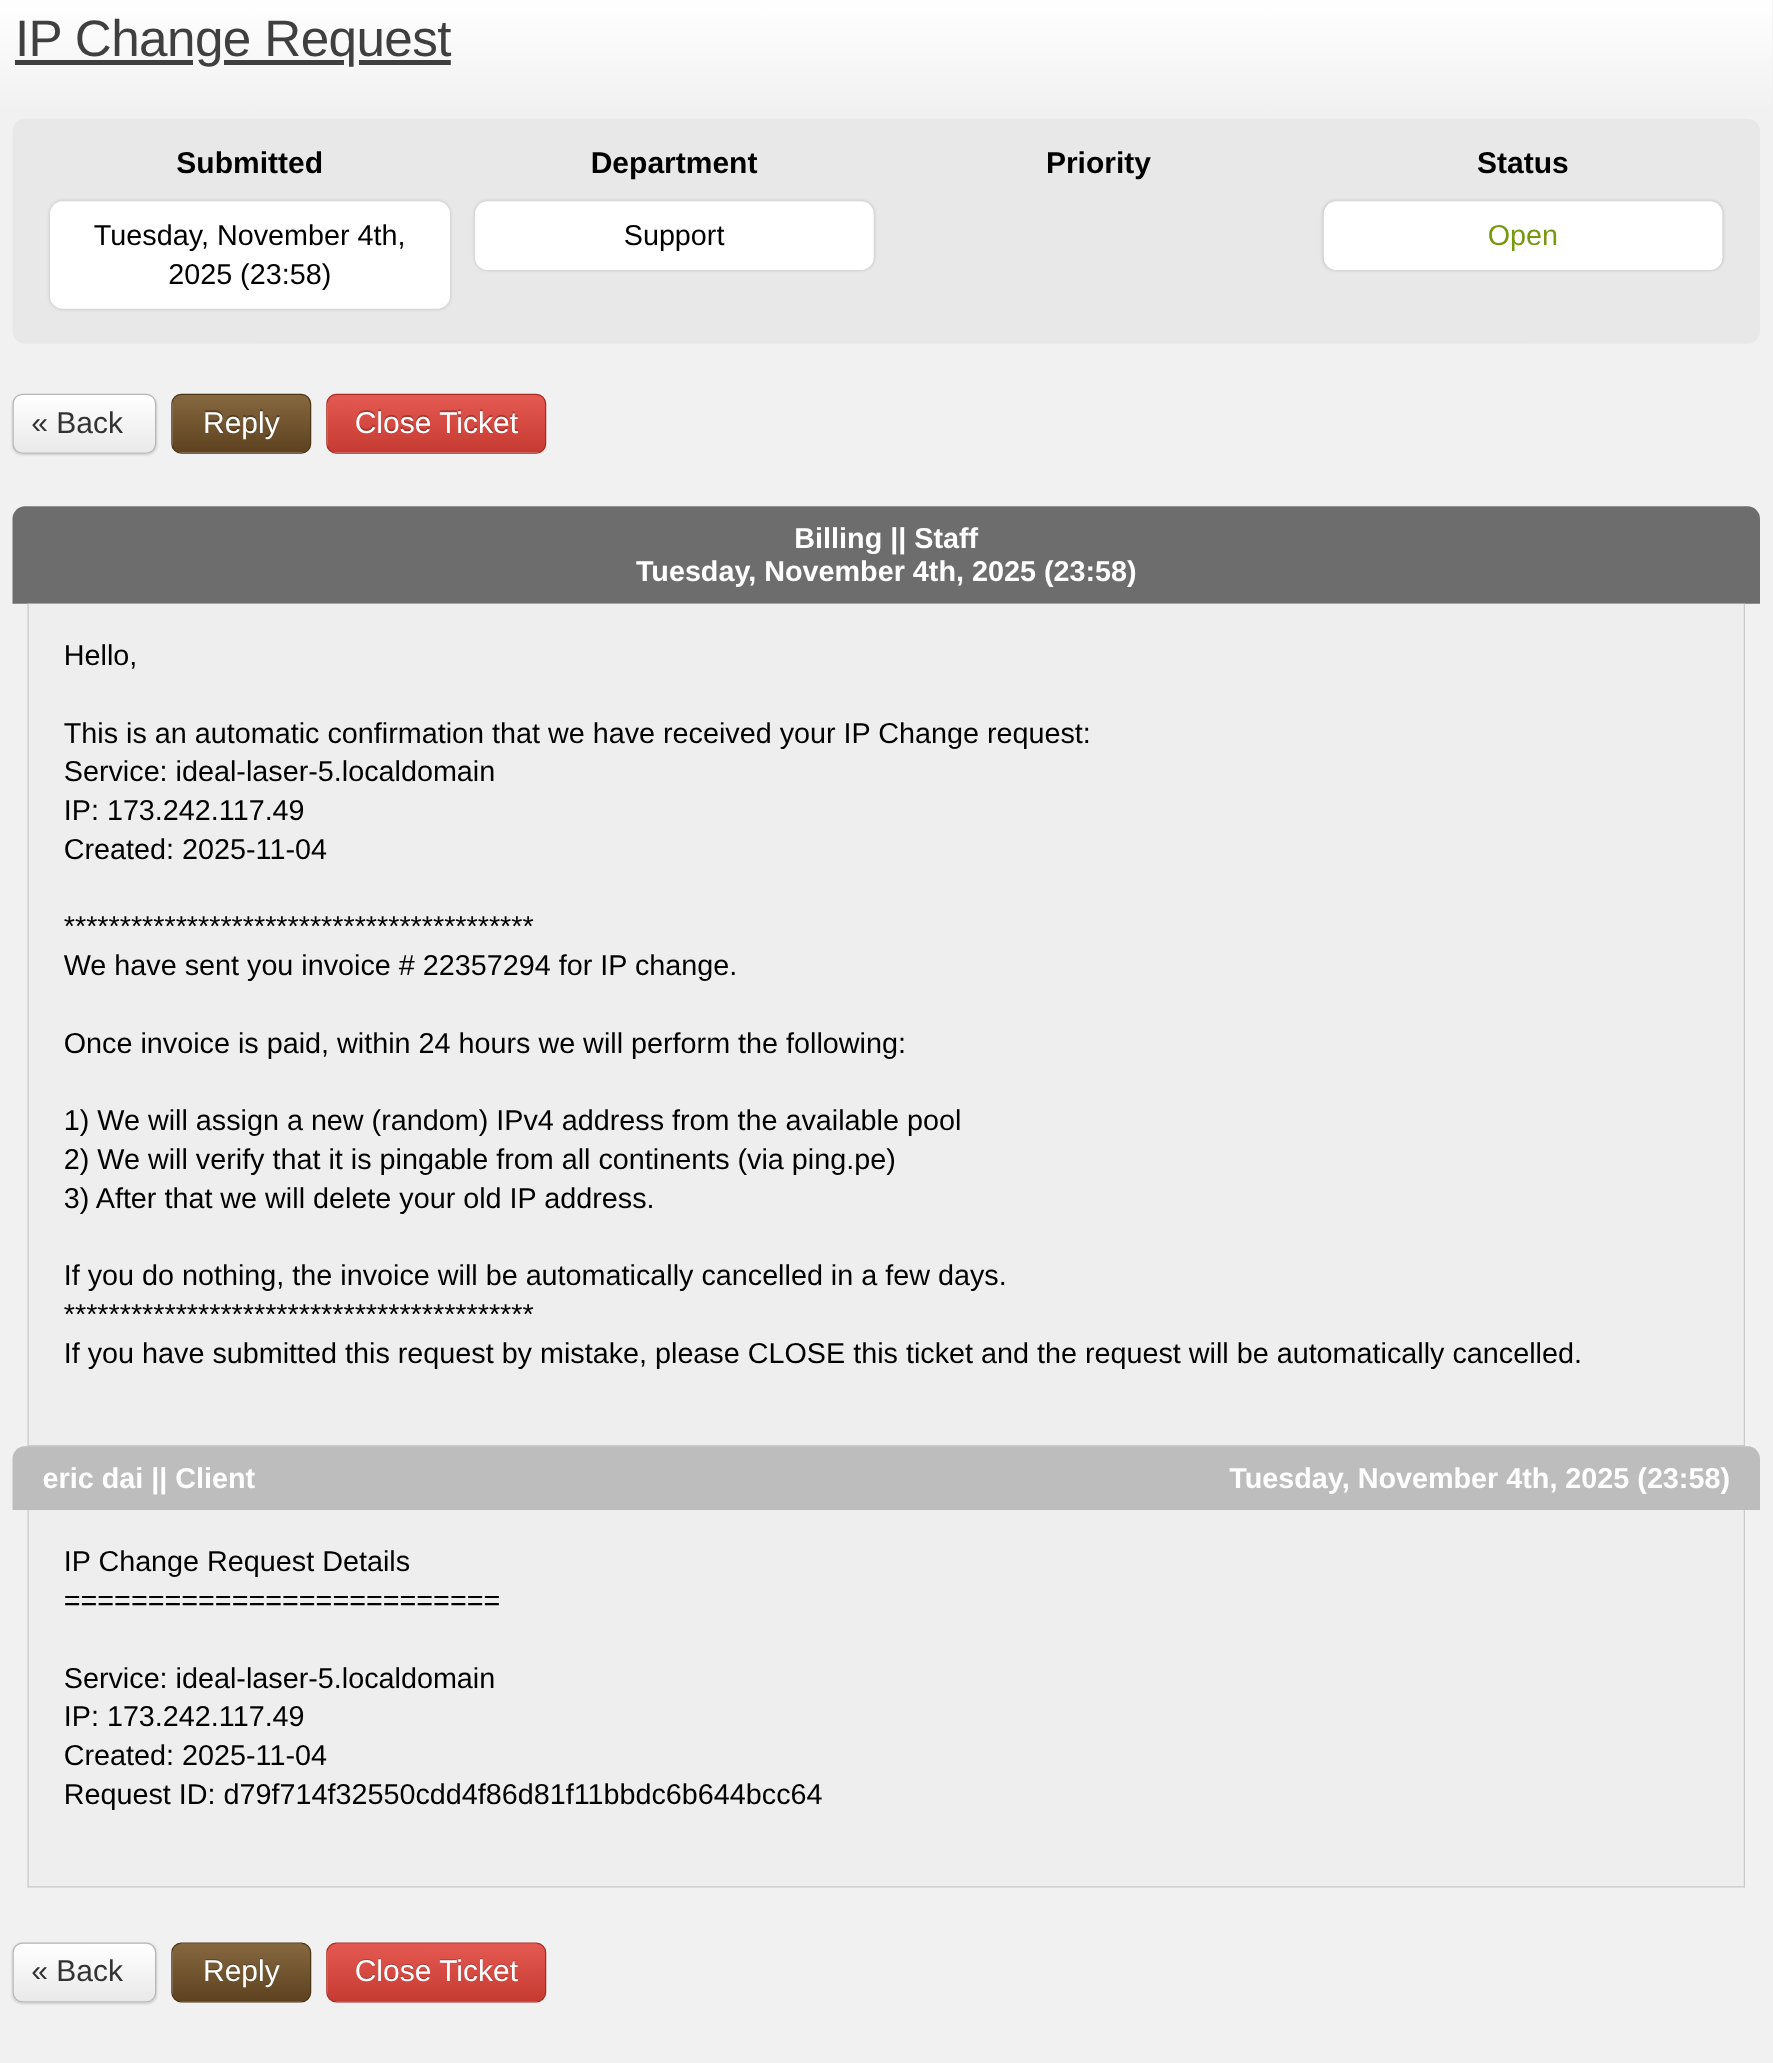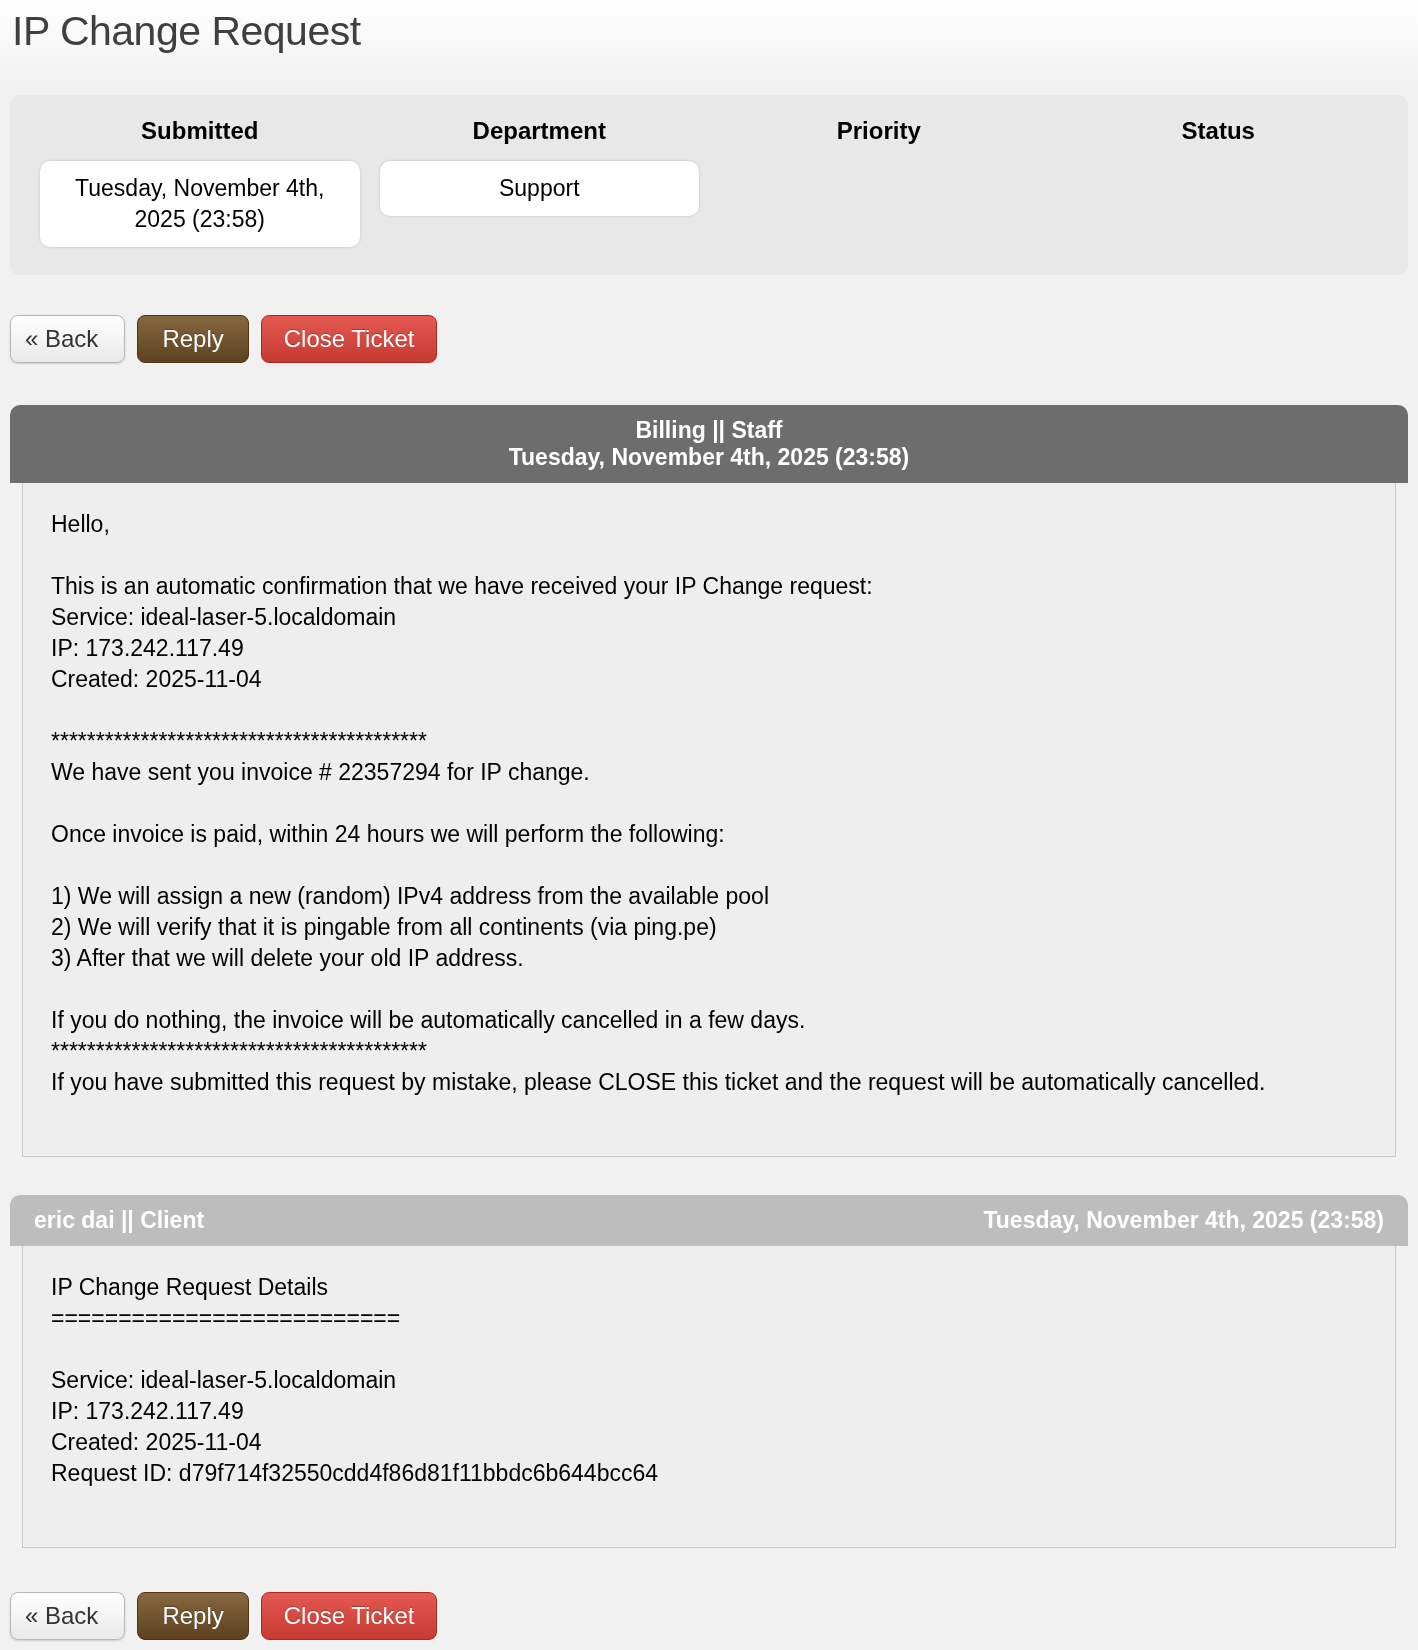--- a/index.html
+++ b/index.html
@@ -17,20 +17,21 @@
   .top-strip {
     background: linear-gradient(#ffffff, #f3f3f3 85%, #f1f1f1);
     padding: 8px 12px 34px 12px;
   }
   .page-title {
     margin: 0;
     font-size: 41px;
     font-weight: 300;
     color: #3f3f3f;
     letter-spacing: -0.5px;
+    text-decoration: underline;
   }
 
   
   .info-bar {
     margin: 6px 10px 0 10px;
     background: #e8e8e8;
     border-radius: 10px;
     padding: 22px 20px 28px 20px;
     display: flex;
     align-items: flex-start;
@@ -97,21 +98,21 @@
     padding: 12px 24px;
     border-radius: 10px 10px 0 0;
     color: #ffffff;
     font-size: 23px;
     font-weight: bold;
     display: flex;
     justify-content: space-between;
     align-items: center;
   }
   .msg-header.staff { background: #6d6d6d; flex-direction: column; }
-  .msg-header.client { background: #bdbdbd; margin-top: 38px; }
+  .msg-header.client { background: #bdbdbd; }
   .msg-body {
     margin: 0 22px;
     background: #eeeeee;
     border: 1px solid #c9c9c9;
     border-top: none;
     padding: 26px 30px 58px 28px;
     font-size: 23px;
     line-height: 31px;
     white-space: pre-wrap;
     word-wrap: break-word;
@@ -133,20 +134,21 @@
   </div>
   <div class="info-col">
     <div class="info-label">Department</div>
     <div class="info-value">Support</div>
   </div>
   <div class="info-col">
     <div class="info-label">Priority</div>
   </div>
   <div class="info-col">
     <div class="info-label">Status</div>
+    <div class="info-value" style="color: rgb(119, 153, 13);">Open</div>
   </div>
 </div>
 
 <div class="actions">
   <button class="btn btn-back">« Back</button>
   <button class="btn btn-reply">Reply</button>
   <button class="btn btn-close">Close Ticket</button>
 </div>
 
 <div class="message">

